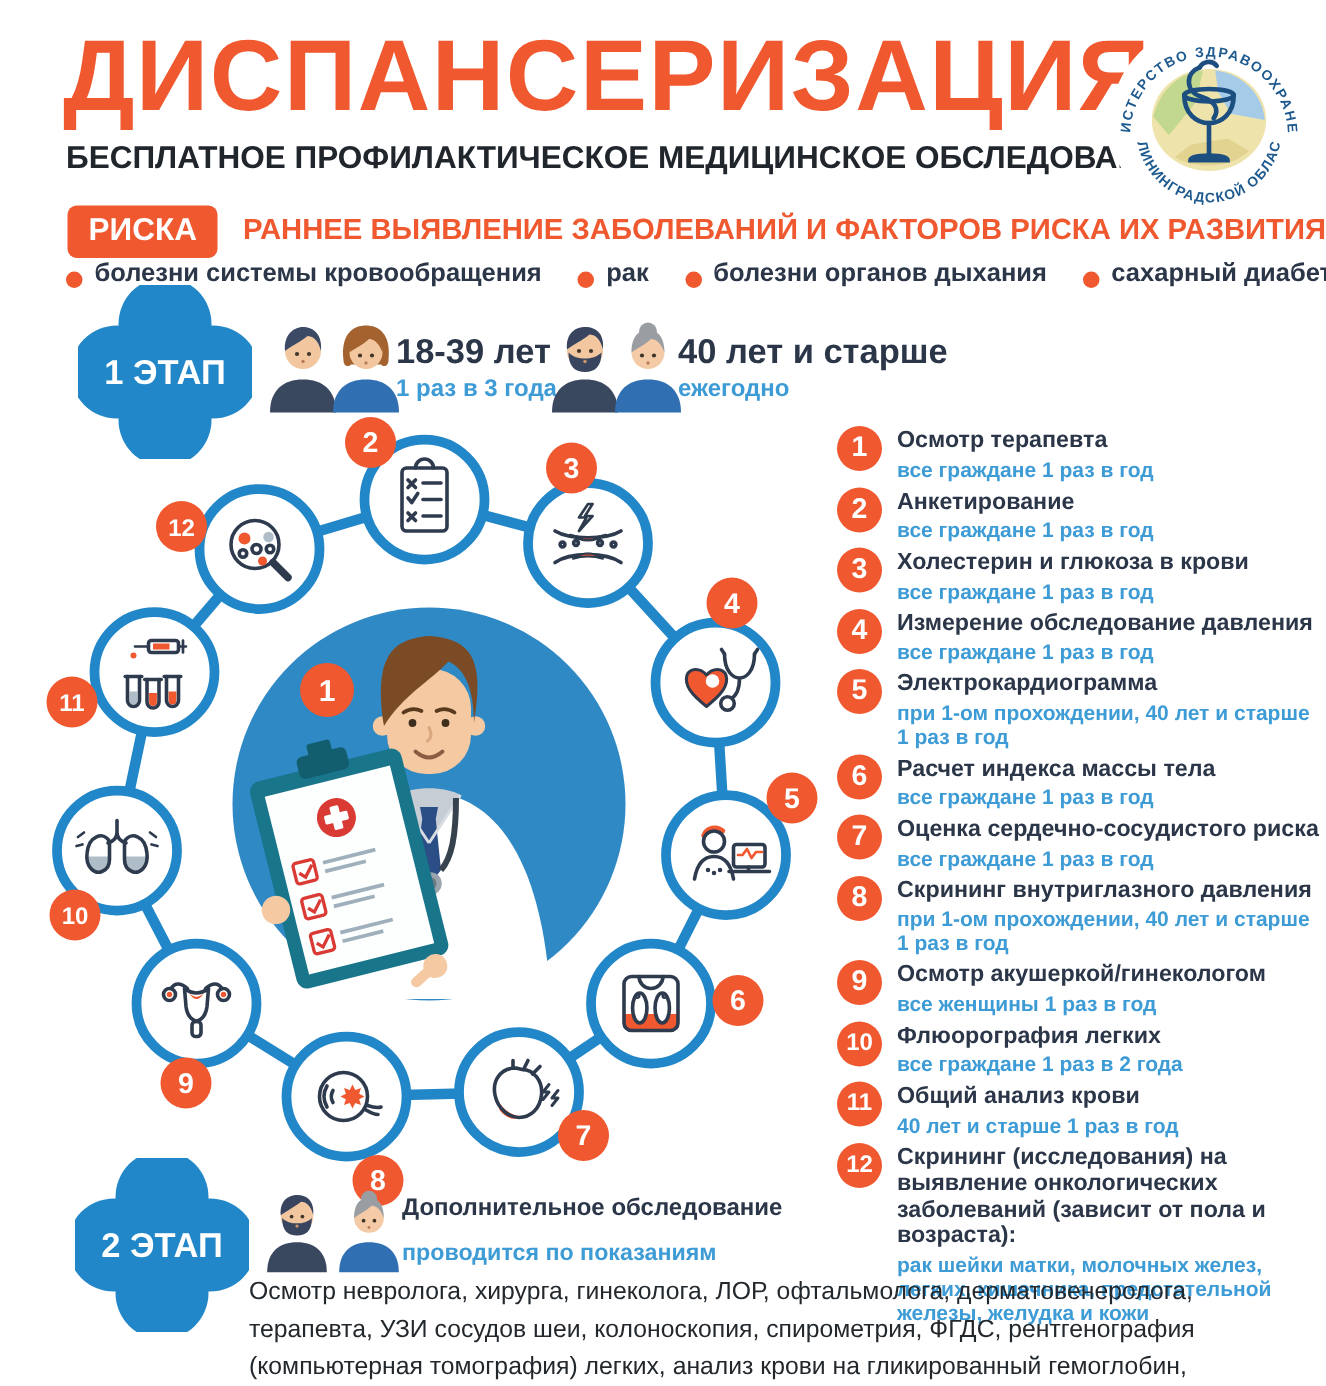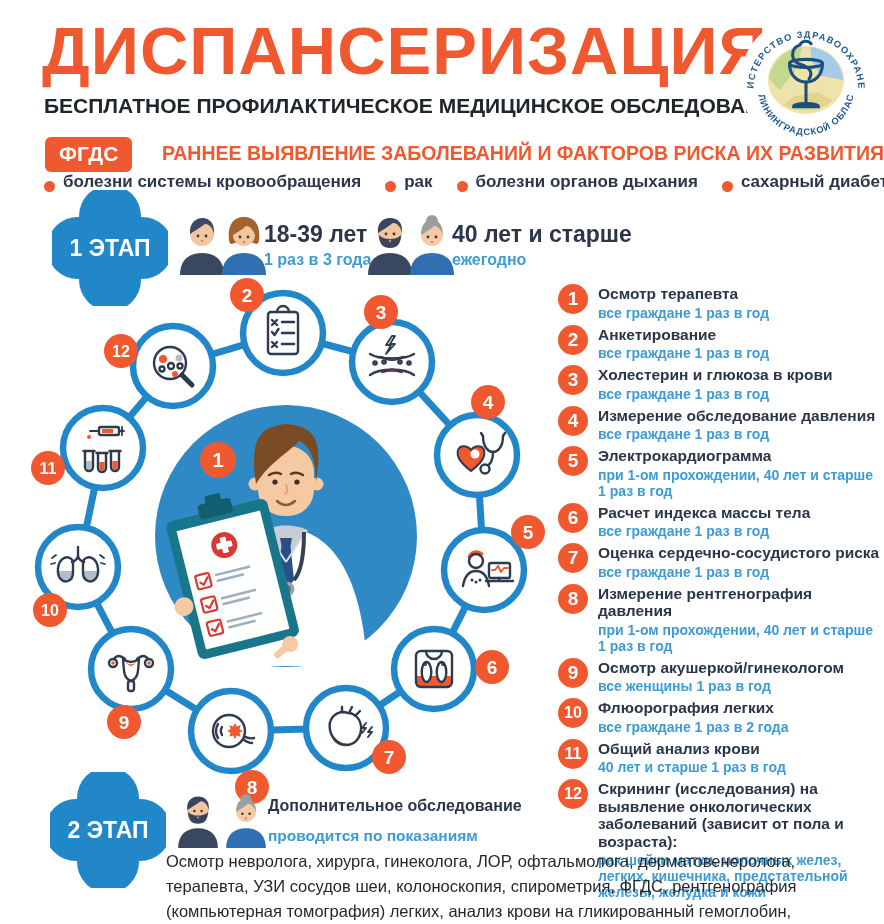--- a/index.html
+++ b/index.html
@@ -76,21 +76,21 @@
       <path id="arcBottom" d="M 20,80 A 47,47 0 0 0 112,80"></path>
     </defs>
     <text font-size="9" font-weight="bold" fill="#1E5A8E" letter-spacing="1.2">
       <textPath href="#arcTop" startOffset="50%" text-anchor="middle">МИНИСТЕРСТВО ЗДРАВООХРАНЕНИЯ</textPath>
     </text>
     <text font-size="9" font-weight="bold" fill="#1E5A8E" letter-spacing="0.8">
       <textPath href="#arcBottom" startOffset="50%" text-anchor="middle">КАЛИНИНГРАДСКОЙ ОБЛАСТИ</textPath>
     </text>
   </svg>
 
-  <div class="abs goal-badge">ФГДС</div>
+  <div class="abs goal-badge">РИСКА</div>
   <div class="abs goal-text">РАННЕЕ ВЫЯВЛЕНИЕ ЗАБОЛЕВАНИЙ И ФАКТОРОВ РИСКА ИХ РАЗВИТИЯ:</div>
   <div class="abs bullets">
     <div class="bullet">
       <span class="dot"></span>
       <span>болезни системы кровообращения</span>
       </div>
     <div class="bullet">
       <span class="dot"></span>
       <span>рак</span>
       </div>
@@ -451,21 +451,21 @@
     <div class="exam-item">
       <div class="exam-badge">7</div>
       <div>
           <div class="exam-title">Оценка сердечно-сосудистого риска</div>
            <div class="exam-note">все граждане 1 раз в год</div>
         </div>
     </div>
     <div class="exam-item">
       <div class="exam-badge">8</div>
       <div>
-          <div class="exam-title">Измерение рентгенография давления</div>
+          <div class="exam-title">Скрининг внутриглазного давления</div>
            <div class="exam-note">при 1-ом прохождении, 40 лет и старше 1 раз в год</div>
         </div>
     </div>
     <div class="exam-item">
       <div class="exam-badge">9</div>
       <div>
           <div class="exam-title">Осмотр акушеркой/гинекологом</div>
            <div class="exam-note">все женщины 1 раз в год</div>
         </div>
     </div>

